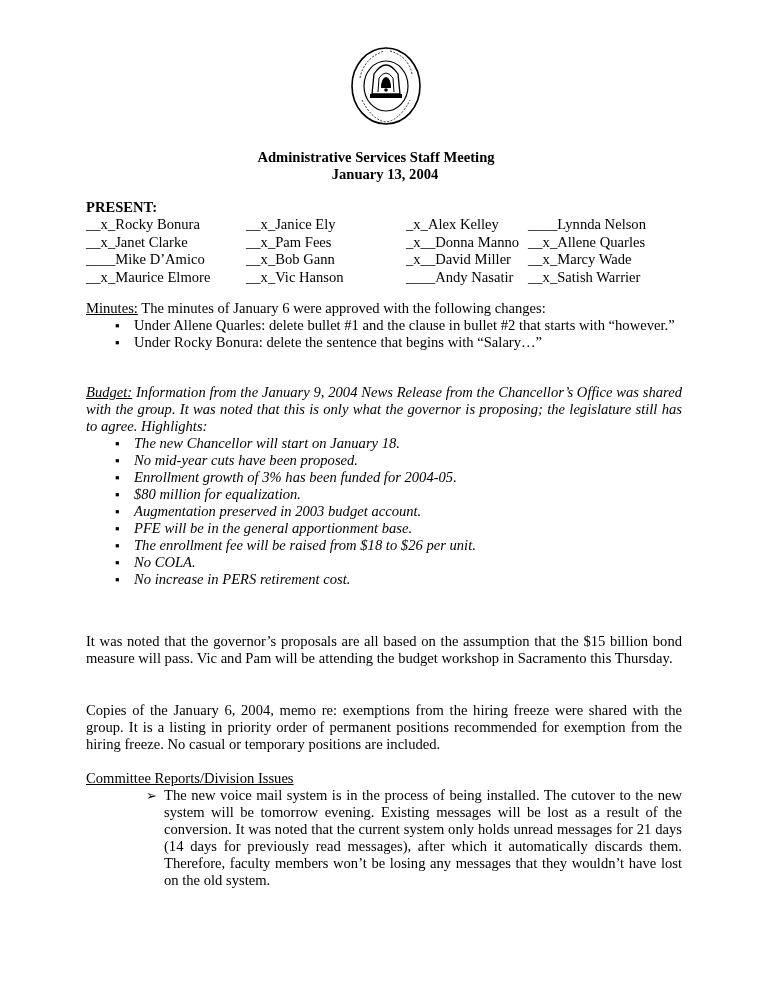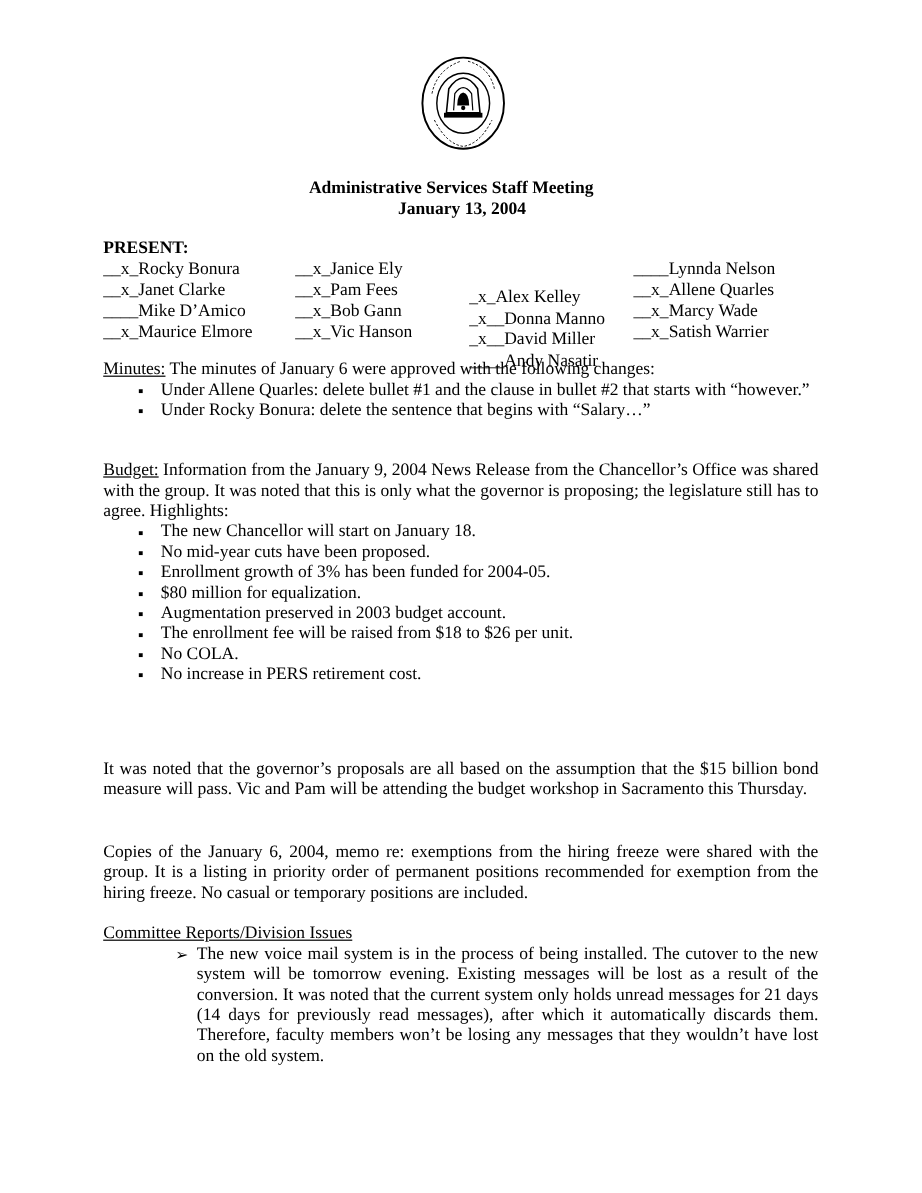--- a/index.html
+++ b/index.html
@@ -8,21 +8,21 @@
       font-family: "Liberation Serif", serif; font-size: 14.6px; color: #000;
       line-height: 17px;
     }
     .logo { position: absolute; left: 348px; top: 44px; width: 76px; height: 84px; }
     .title { position: absolute; left: 0; width: 752px; text-align: center; font-weight: bold; }
     .t1 { top: 149px; }
     .t2 { top: 166px; left: 9px; }
     .present-label { position: absolute; left: 86px; top: 199px; font-weight: bold; }
     .att { position: absolute; top: 216px; }
     .att div { height: 17.5px; white-space: nowrap; }
-    .col0 { left: 86px; } .col1 { left: 246px; } .col2 { left: 391px; margin-top: 24px; } .col3 { left: 528px; }
+    .col0 { left: 86px; } .col1 { left: 246px; } .col2 { left: 406px; } .col3 { left: 528px; }
     .block { position: absolute; left: 86px; width: 596px; text-align: justify; }
     .u { text-decoration: underline; }
     ul.sq { list-style: none; margin: 0; padding: 0; }
     ul.sq > li { position: relative; padding-left: 48px; }
     ul.sq > li::before { content: "\25AA"; position: absolute; left: 29px; top: 0; font-size: 13px; }
     ul.ar { list-style: none; margin: 0; padding: 0; }
     ul.ar > li { position: relative; padding-left: 60px; text-align: justify; }
     ul.ar > li::before { content: "\27A2"; position: absolute; left: 42px; top: 0; font-size: 13px; }
   </style>
 </head>
@@ -73,28 +73,29 @@
 </div>
 
 <div class="block" style="top:300px;">
   <div><span class="u">Minutes:</span><span>  The minutes of January 6 were approved with the following changes:</span></div>
   <ul class="sq">
     <li style="text-align:justify;">Under Allene Quarles:  delete bullet #1 and the clause in bullet #2 that starts with “however.”</li>
     <li>Under Rocky Bonura:  delete the sentence that begins with “Salary…”</li>
   </ul>
 </div>
 
-<div class="block" style="top:384px;">
+<div class="block" style="top:384px;font-style:italic;">
   <div><span class="u">Budget:</span><span>   Information from the January 9, 2004 News Release from the Chancellor’s Office was shared with the group.  It was noted that this is only what the governor is proposing; the legislature still has to agree.  Highlights:</span></div>
   <ul class="sq">
     <li>The new Chancellor will start on January 18.</li>
     <li>No mid-year cuts have been proposed.</li>
     <li>Enrollment growth of 3% has been funded for 2004-05.</li>
     <li>$80 million for equalization.</li>
     <li>Augmentation preserved in 2003 budget account.</li>
+    <li>PFE will be in the general apportionment base.</li>
     <li>The enrollment fee will be raised from $18 to $26 per unit.</li>
     <li>No COLA.</li>
     <li>No increase in PERS retirement cost.</li>
   </ul>
 </div>
 
 <div class="block" style="top:633px;">It was noted that the governor’s proposals are all based on the assumption that the $15 billion bond measure will pass.  Vic and Pam will be attending the budget workshop in Sacramento this Thursday.</div>
 <div class="block" style="top:702px;">Copies of the January 6, 2004, memo re:  exemptions from the hiring freeze were shared with the group.  It is a listing in priority order of permanent positions recommended for exemption from the hiring freeze.  No casual or temporary positions are included.</div>
 
 <div class="block" style="top:770px;">

